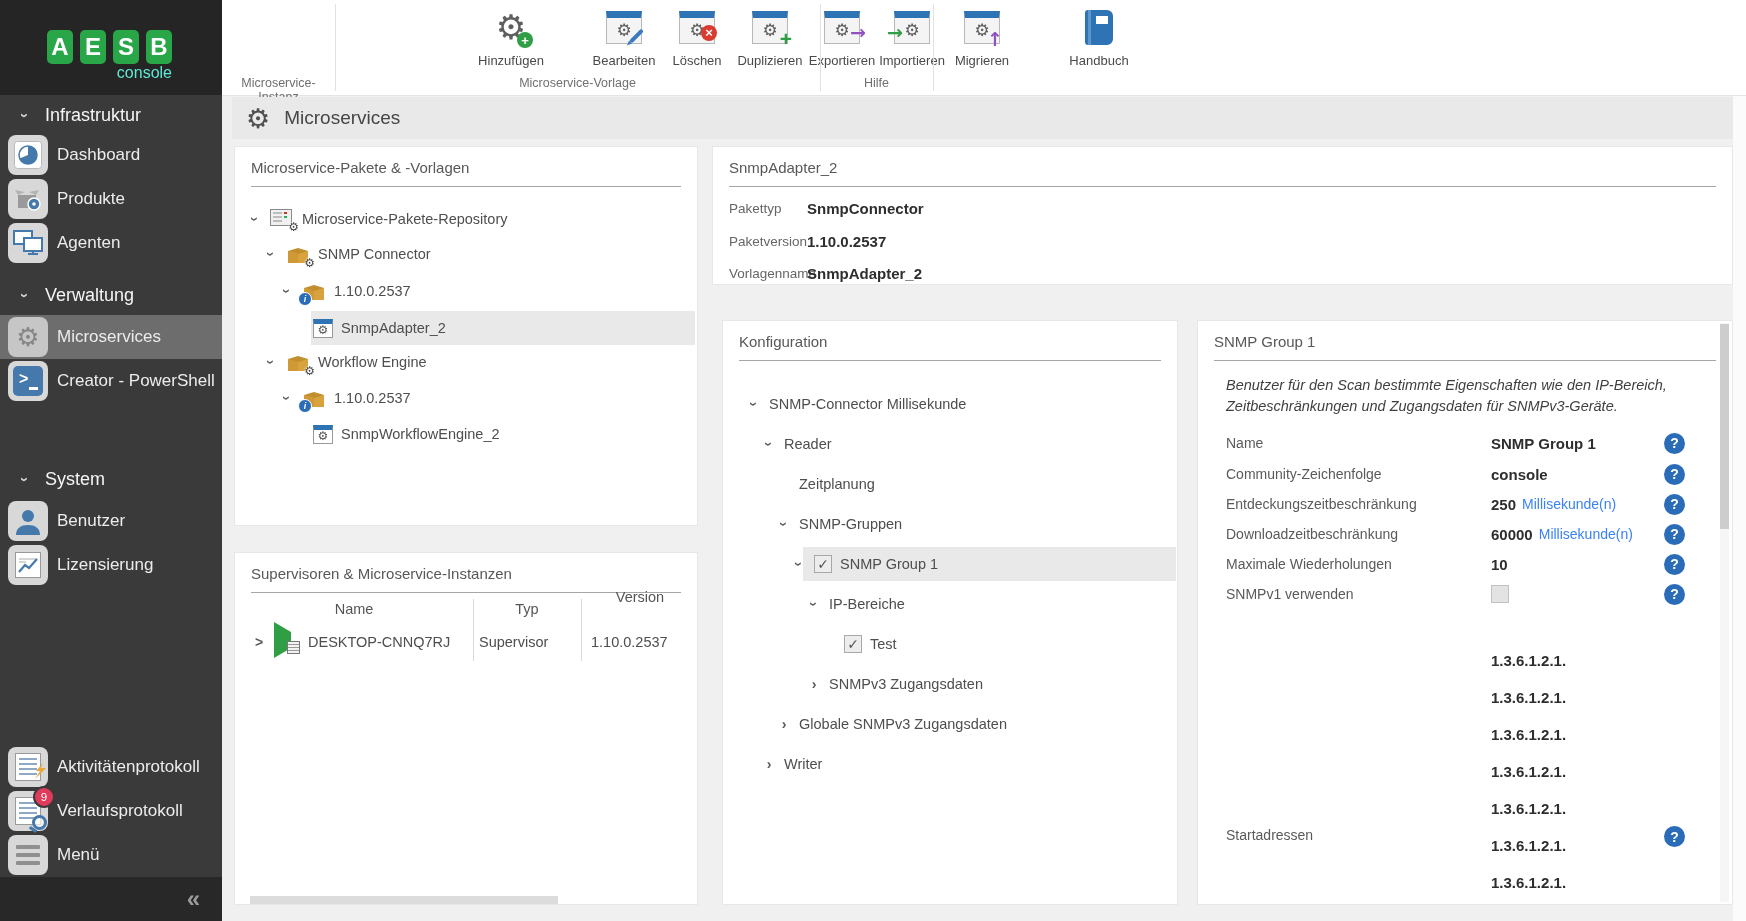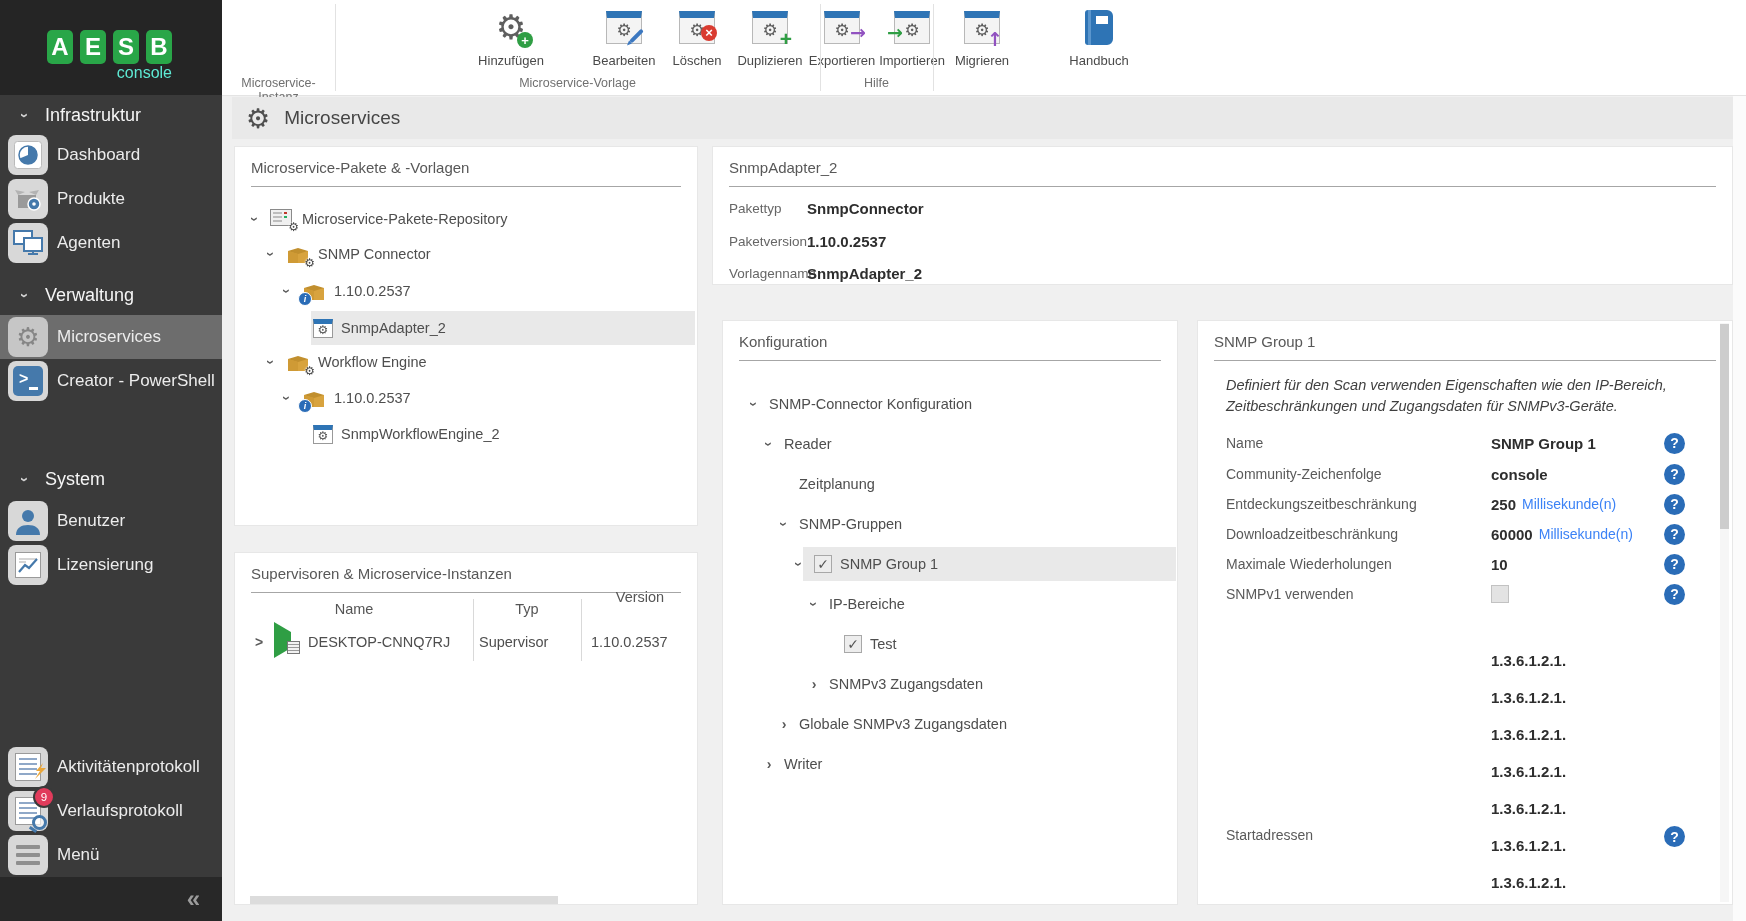--- a/index.html
+++ b/index.html
@@ -469,21 +469,21 @@
       <span class="dv">SnmpAdapter_2</span>
     </div>
   </div>
 
   <div class="panel" style="left:722px;top:320px;width:456px;height:585px">
     <div class="ptitle">Konfiguration</div>
     <div class="selbg" style="top:226px;left:80px;right:1px"></div>
 
     <div class="trow" style="top:66px;left:24px">
       <span class="chev down">›</span>
-      <span>SNMP-Connector Konfiguration</span>
+      <span>SNMP-Connector Millisekunde</span>
     </div>
     <div class="trow" style="top:106px;left:39px">
       <span class="chev down">›</span>
       <span>Reader</span>
     </div>
     <div class="trow" style="top:146px;left:54px">
       <span class="chevsp"></span>
       <span>Zeitplanung</span>
     </div>
     <div class="trow" style="top:186px;left:54px">
@@ -517,21 +517,21 @@
       <span>Globale SNMPv3 Zugangsdaten</span>
     </div>
     <div class="trow" style="top:426px;left:39px">
       <span class="chev">›</span>
       <span>Writer</span>
     </div>
   </div>
 
   <div class="panel" style="left:1197px;top:320px;width:536px;height:585px">
     <div class="ptitle">SNMP Group 1</div>
-    <div class="desc">Definiert für den Scan verwenden Eigenschaften wie den IP-Bereich, Zeitbeschränkungen und Zugangsdaten für SNMPv3-Geräte.</div>
+    <div class="desc">Benutzer für den Scan bestimmte Eigenschaften wie den IP-Bereich, Zeitbeschränkungen und Zugangsdaten für SNMPv3-Geräte.</div>
 
     <div class="frow" style="top:109px">
       <span class="flabel">Name</span>
       <span class="fvalue">SNMP Group 1</span>
       <span class="fhelp help">?</span>
     </div>
     <div class="frow" style="top:140px">
       <span class="flabel">Community-Zeichenfolge</span>
       <span class="fvalue">console</span>
       <span class="fhelp help">?</span>

